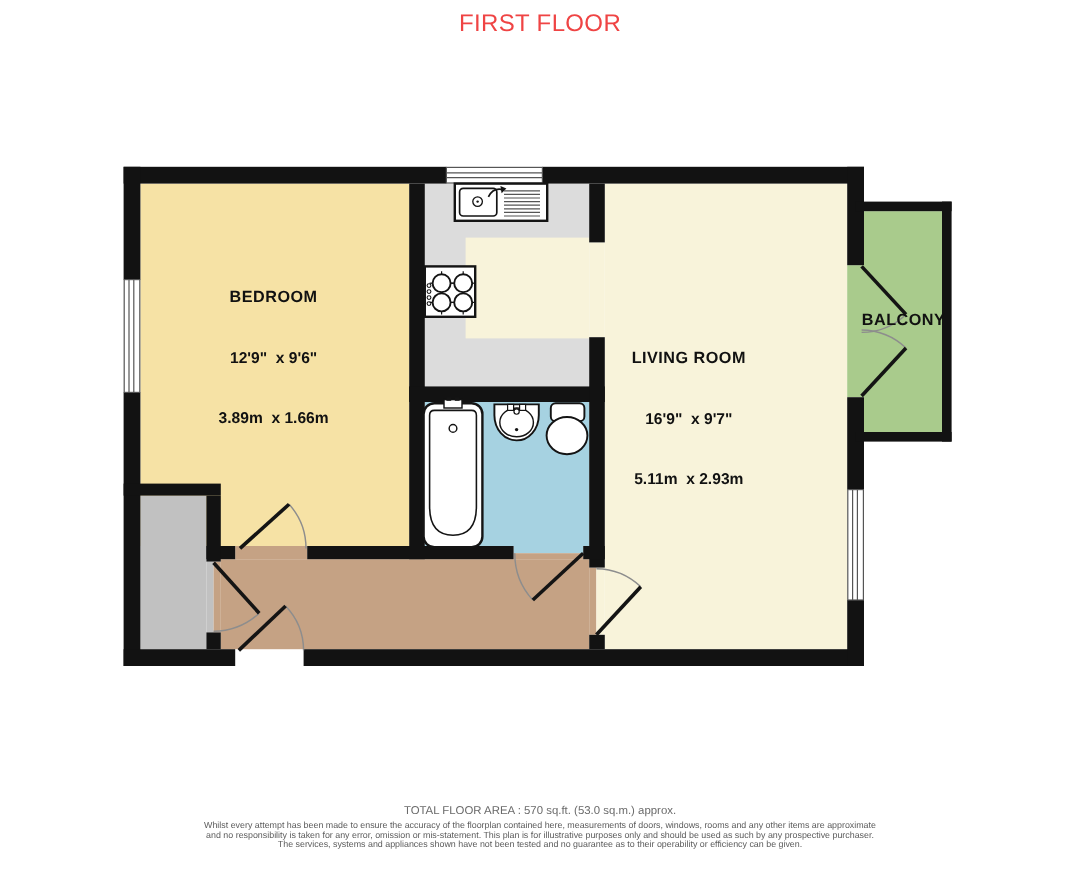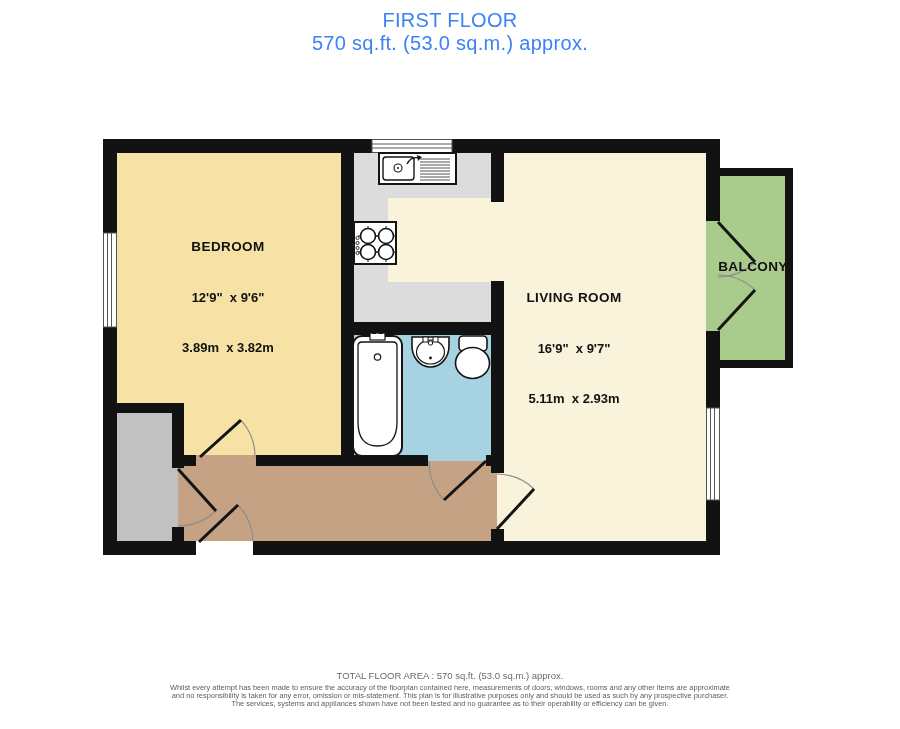--- a/index.html
+++ b/index.html
@@ -1,38 +1,37 @@
 <!DOCTYPE html>
 <html><head>
 <meta charset="utf-8">
 <style>
   html,body{margin:0;padding:0;background:#ffffff;}
   .page{position:relative;width:900px;height:729px;background:#fff;overflow:hidden;
         font-family:"Liberation Sans", sans-serif;}
   .title-block{position:absolute;top:9px;left:0;width:100%;text-align:center;
-        color:#3b82f6;font-size:20px;line-height:23px;letter-spacing:.3px;}
+        color:#ef4444;font-size:20px;line-height:23px;letter-spacing:.3px;}
   .plan{position:absolute;left:0;top:0;width:900px;height:729px;}
   svg{position:absolute;left:0;top:0;}
   .room-label{position:absolute;transform:translate(-50%,-50%);text-align:center;
         color:#111;font-weight:bold;white-space:pre;}
   .room-label .rn{font-size:13.5px;line-height:14.5px;letter-spacing:.4px;}
   .room-label .rd{font-size:13px;line-height:14.5px;}
   .footer-block{position:absolute;top:670px;left:0;width:100%;text-align:center;}
   .total-area{color:#6a6a6a;font-size:9.5px;line-height:12px;}
   .disclaimer{color:#5c5c5c;font-size:7.4px;line-height:8.2px;width:560px;margin:2px auto 0;}
   .credit{color:#5c5c5c;font-size:7.4px;line-height:8.2px;margin-top:1px;}
 </style>
 </head>
 <body>
 
 <div class="page">
 
   <div class="title-block">
     <div>FIRST FLOOR</div>
-    <div>570 sq.ft. (53.0 sq.m.) approx.</div>
   </div>
 
   <div class="plan">
     <svg width="900" height="729" viewBox="0 0 900 729">
 
       <g>
         <rect x="117" y="153" width="224" height="302" fill="#f6e2a5"></rect>
         <rect x="354" y="153" width="137" height="169" fill="#dcdcdc"></rect>
         <rect x="388" y="198" width="103" height="84" fill="#f8f3da"></rect>
         <rect x="491" y="202" width="13" height="79" fill="#f8f3da"></rect>
@@ -180,21 +179,21 @@
 
       <g>
         <rect x="459" y="336" width="28" height="15" rx="4" fill="#ffffff" stroke="#141414" stroke-width="1.6"></rect>
         <ellipse cx="472.5" cy="363" rx="17" ry="15.5" fill="#ffffff" stroke="#141414" stroke-width="1.6"></ellipse>
       </g>
     </svg>
 
     <div class="room-label" style="left:228px;top:298px;text-align:center;">
       <div class="rn">BEDROOM</div>
       <div class="rd">12'9"  x 9'6"</div>
-      <div class="rd">3.89m  x 3.82m</div>
+      <div class="rd">3.89m  x 1.66m</div>
     </div>
 
 
     <div class="room-label" style="left:574px;top:349px;">
       <div class="rn">LIVING ROOM</div>
       <div class="rd">16'9"  x 9'7"</div>
       <div class="rd">5.11m  x 2.93m</div>
     </div>
 
     <div class="room-label" style="left:753px;top:267px;">

